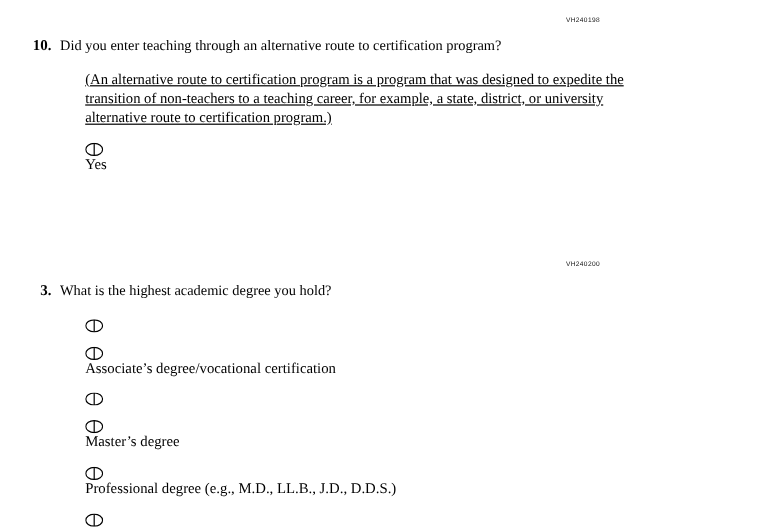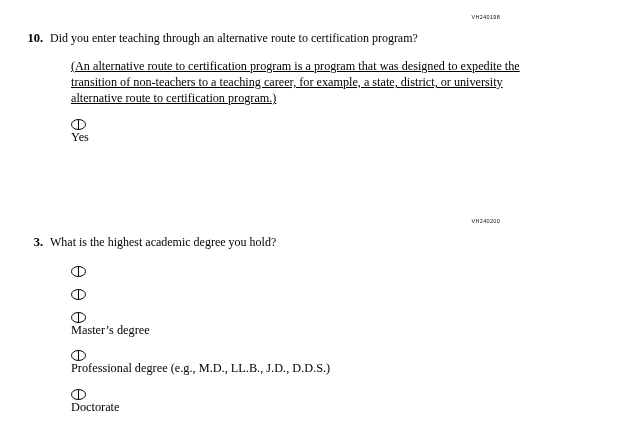--- a/index.html
+++ b/index.html
@@ -141,20 +141,29 @@
           </svg>
         </span>
       </div>
       <div class="option">
         <span class="bubble">
           <svg width="15" height="11" viewBox="0 0 15 11" aria-hidden="true">
             <ellipse cx="7.5" cy="5.5" rx="7" ry="5" fill="none" stroke="#000" stroke-width="1"></ellipse>
             <line x1="7.5" y1="0.6" x2="7.5" y2="10.4" stroke="#000" stroke-width="1"></line>
           </svg>
         </span>
+        <span class="olabel">Associate’s degree/vocational certification</span>
+      </div>
+      <div class="option">
+        <span class="bubble">
+          <svg width="15" height="11" viewBox="0 0 15 11" aria-hidden="true">
+            <ellipse cx="7.5" cy="5.5" rx="7" ry="5" fill="none" stroke="#000" stroke-width="1"></ellipse>
+            <line x1="7.5" y1="0.6" x2="7.5" y2="10.4" stroke="#000" stroke-width="1"></line>
+          </svg>
+        </span>
       </div>
       <div class="option">
         <span class="bubble">
           <svg width="15" height="11" viewBox="0 0 15 11" aria-hidden="true">
             <ellipse cx="7.5" cy="5.5" rx="7" ry="5" fill="none" stroke="#000" stroke-width="1"></ellipse>
             <line x1="7.5" y1="0.6" x2="7.5" y2="10.4" stroke="#000" stroke-width="1"></line>
           </svg>
         </span>
         <span class="olabel">Master’s degree</span>
       </div>

